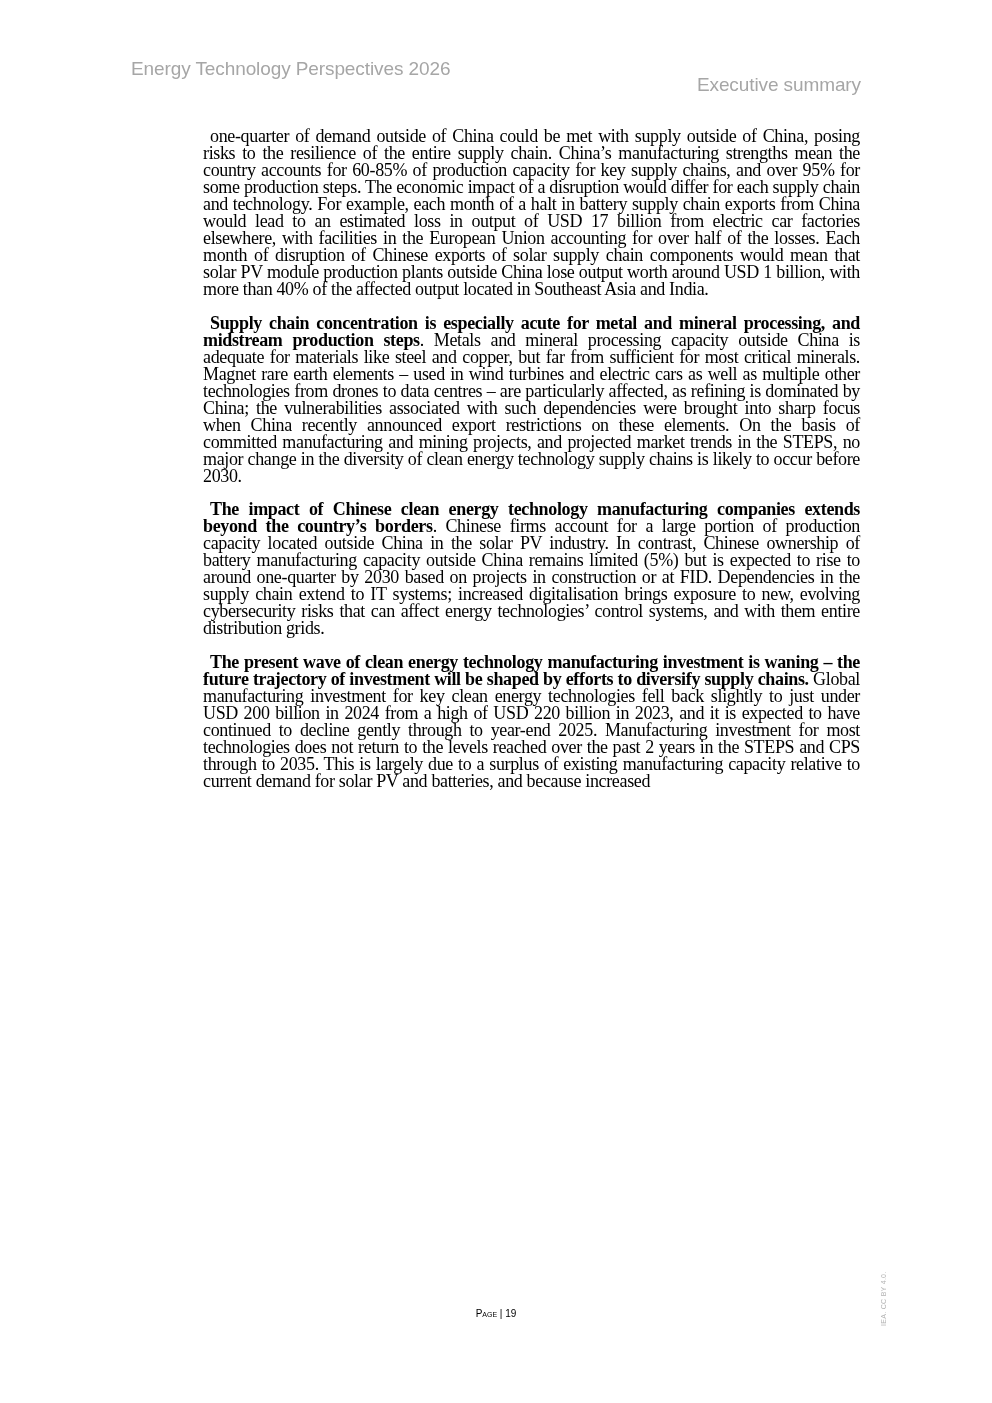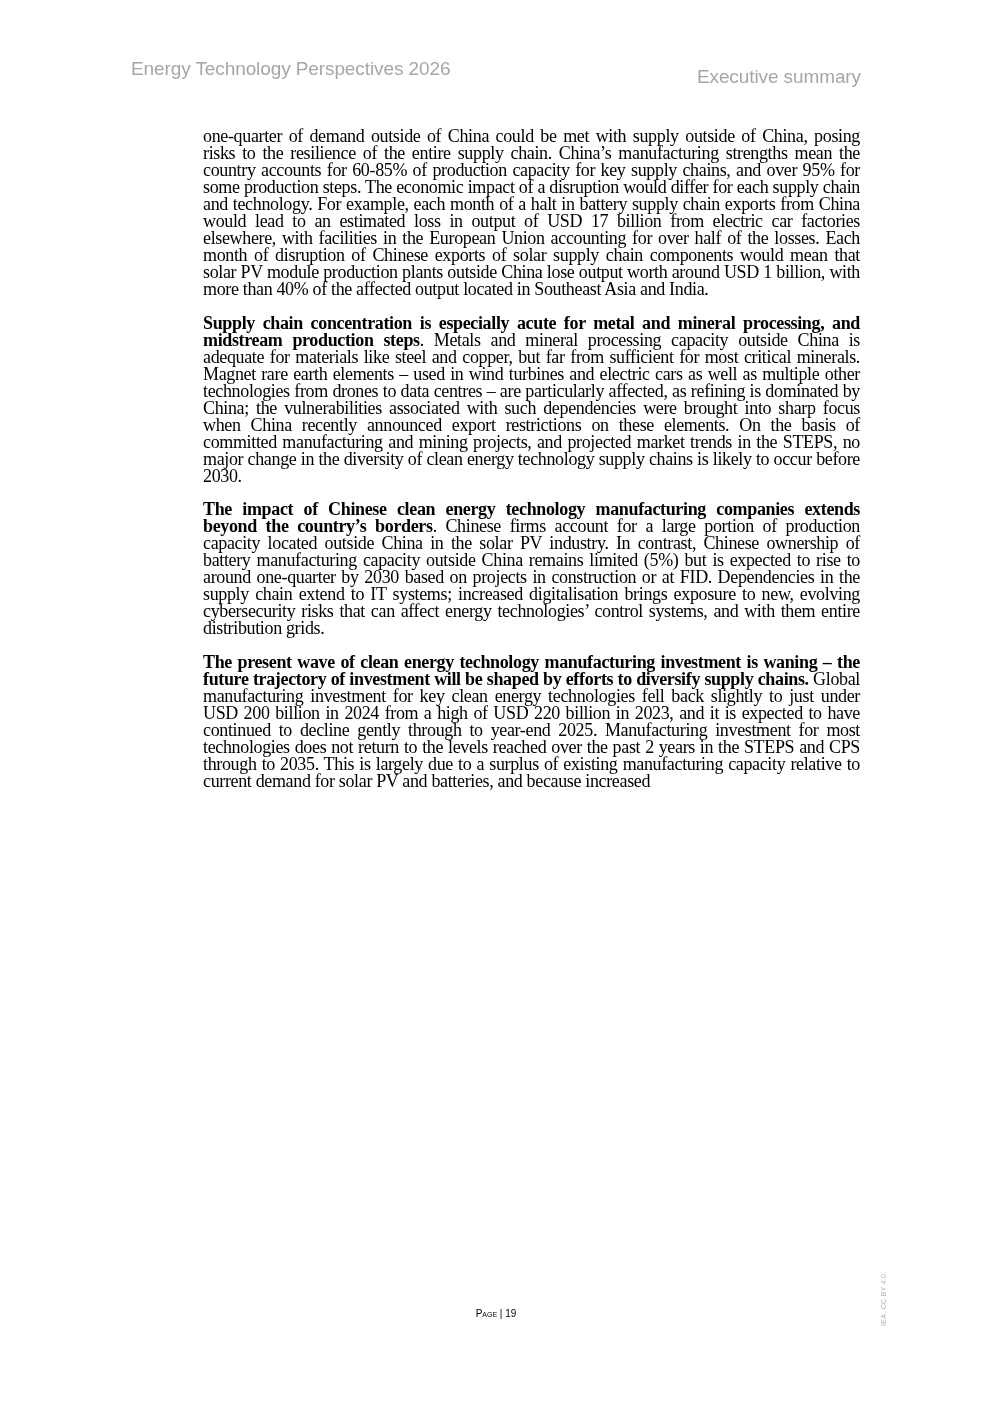--- a/index.html
+++ b/index.html
@@ -27,38 +27,39 @@
       letter-spacing: -0.1px;
     }
     .running-header .left {
       position: absolute;
       left: 0;
       top: 0;
     }
     .running-header .right {
       position: absolute;
       right: 0;
-      top: 8px;
+      top: 16px;
     }
     .body-text {
       position: absolute;
       top: 128px;
       left: 203px;
       width: 657px;
       font-family: Liberation Serif, serif;
       font-size: 18px;
       line-height: 17px;
       text-align: justify;
       letter-spacing: -0.35px;
     }
     .body-text p {
       margin: 0 0 16.5px 0;
     }
     .body-text .lead {
       font-weight: bold;
+      margin-left: 7px;
     }
     .page-footer {
       position: absolute;
       top: 1308px;
       left: 0;
       width: 992px;
       text-align: center;
       font-family: "Liberation Sans", sans-serif;
       font-size: 10px;
       color: #000000;

